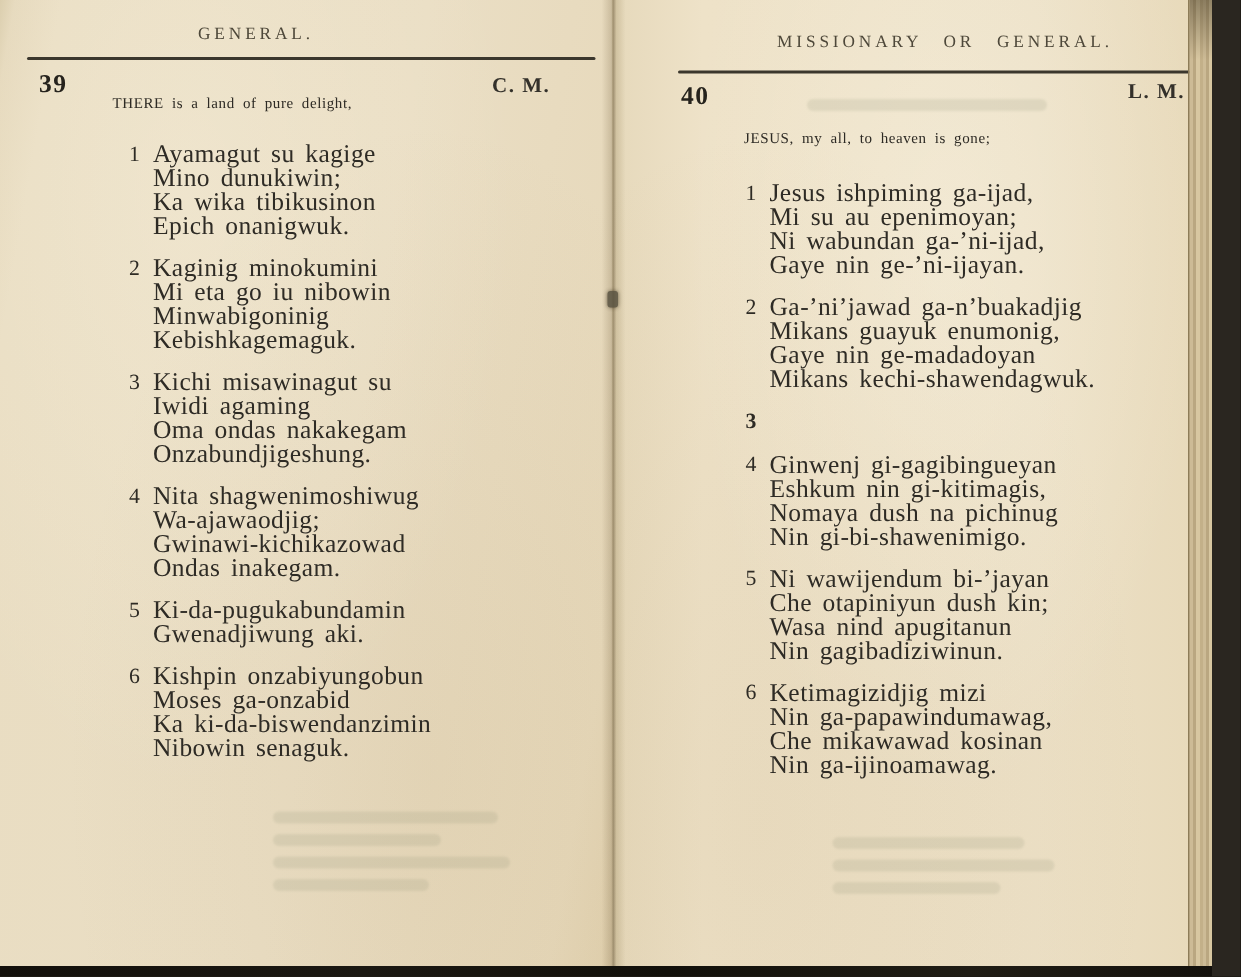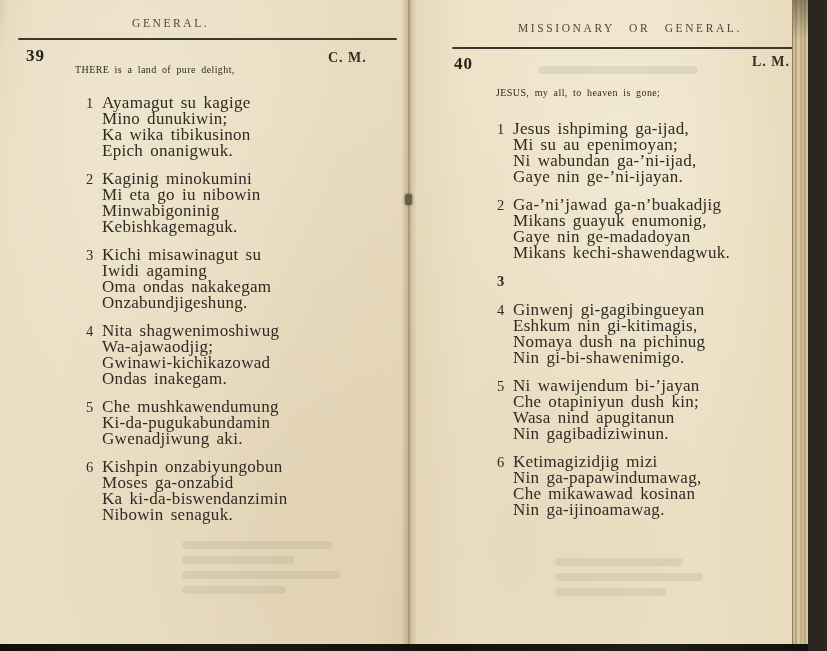--- a/index.html
+++ b/index.html
@@ -111,21 +111,20 @@
         <div class="vlines">
           <div class="vline">Nita shagwenimoshiwug</div>
           <div class="vline">Wa-ajawaodjig;</div>
           <div class="vline">Gwinawi-kichikazowad</div>
           <div class="vline">Ondas inakegam.</div>
         </div>
       </div>
       <div class="verse">
         <span class="vnum">5</span>
         <div class="vlines">
-          <div class="vline">Che mushkawendumung</div>
           <div class="vline">Ki-da-pugukabundamin</div>
           <div class="vline">Gwenadjiwung aki.</div>
         </div>
       </div>
       <div class="verse">
         <span class="vnum">6</span>
         <div class="vlines">
           <div class="vline">Kishpin onzabiyungobun</div>
           <div class="vline">Moses ga-onzabid</div>
           <div class="vline">Ka ki-da-biswendanzimin</div>

